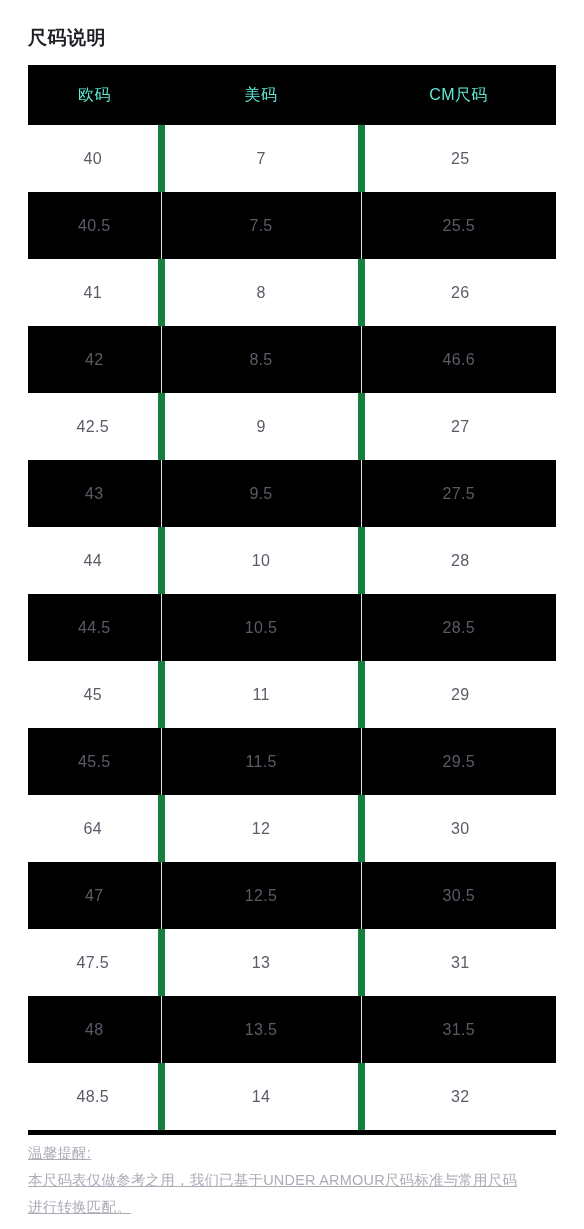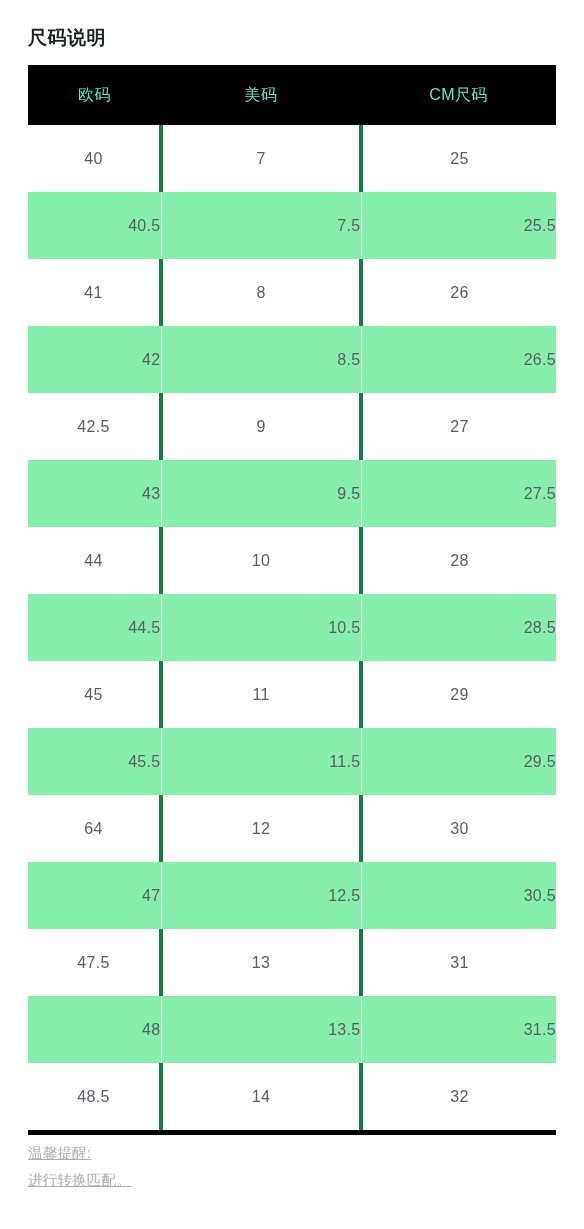--- a/index.html
+++ b/index.html
@@ -65,29 +65,28 @@
 
   table.size-table tbody td {
     height: 67px;
     text-align: center;
     vertical-align: middle;
     font-size: 16px;
     color: #5b5b68;
     letter-spacing: 0.3px;
     padding: 0;
     background: #ffffff;
-    border-right: 4px solid #15803d;
+    border-right: 7px solid #15803d;
   }
   table.size-table tbody td:last-child {
     border-right: none;
   }
   table.size-table tbody tr.striped td {
-    background: #86efac;
+    background: #000000;
     border-right: 1px solid #e4e4e4;
-    text-align: right;
   }
   table.size-table tbody tr.striped td:last-child {
     border-right: none;
   }
 
   
   .footer-note {
     position: absolute;
     left: 28px;
     top: 1140px;
@@ -135,21 +134,21 @@
             <td>25.5</td>
           </tr>
           <tr>
             <td>41</td>
             <td>8</td>
             <td>26</td>
           </tr>
           <tr class="striped">
             <td>42</td>
             <td>8.5</td>
-            <td>26.5</td>
+            <td>46.6</td>
           </tr>
           <tr>
             <td>42.5</td>
             <td>9</td>
             <td>27</td>
           </tr>
           <tr class="striped">
             <td>43</td>
             <td>9.5</td>
             <td>27.5</td>
@@ -198,16 +197,17 @@
             <td>48.5</td>
             <td>14</td>
             <td>32</td>
           </tr>
         </tbody>
     </table>
   </div>
 
   <div class="footer-note">
     <span class="note-line">温馨提醒:</span>
+    <span class="note-line">本尺码表仅做参考之用，我们已基于UNDER ARMOUR尺码标准与常用尺码</span>
     <span class="note-line">进行转换匹配。</span>
   </div>
 
 </div>
 
 </body></html>

